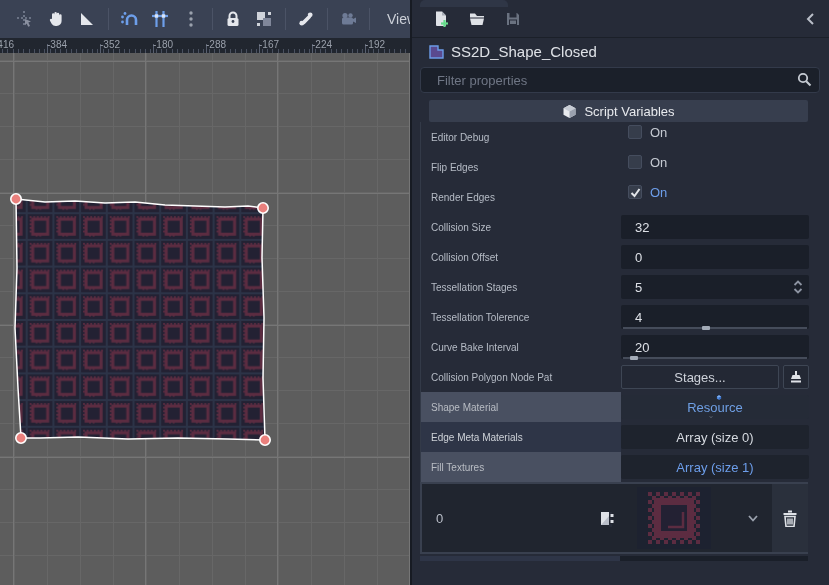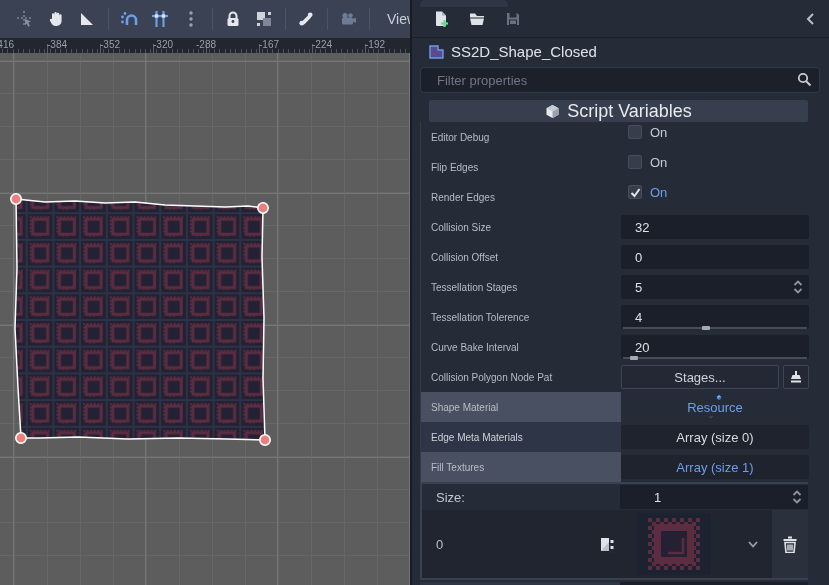--- a/index.html
+++ b/index.html
@@ -56,21 +56,21 @@
 
   .filter-row { position:absolute; left:8px; top:67px; width:400px; height:26px; }
   .filter-row input { width:100%; height:100%; background:#1b202a; border:1px solid #333a4a;
     border-radius:4px; color:#cfd3da; font-size:13px; padding:0 28px 0 16px; outline:none;
     font-family:"Liberation Sans", sans-serif; }
   .filter-row input::placeholder { color:#6f7685; }
   .filter-row .mag { position:absolute; right:8px; top:5px; }
 
   .props { position:absolute; left:8px; top:96px; width:388px; }
   .cat-bar { margin:4px 0 0 9px; width:379px; height:22px; background:#373e4e; border-radius:2px;
-    display:flex; align-items:center; justify-content:center; color:#e8eaee; font-size:18px; }
+    display:flex; align-items:center; justify-content:center; color:#e8eaee; font-size:13px; }
   .cat-bar svg { margin-right:7px; }
 
   .row { display:flex; height:30px; align-items:center; border-left:1px solid #333a48; }
   .rlabel { flex:0 0 200px; padding-left:10px; color:#b6bcc6; font-size:10px;
     height:100%; display:flex; align-items:center; white-space:nowrap; overflow:hidden; }
   .rlabel.hl { background:#495061; color:#b9bdc4; }
   .rlabel.hl2 { background:#2e3547; color:#ced2d8; }
   .rvalue { flex:0 0 188px; height:24px; display:flex; align-items:flex-start; position:relative; }
 
   .checkbox { width:14px; height:14px; background:#363d4b; border:1px solid #454d5e;
@@ -212,22 +212,22 @@
           </svg>
       </div>
       <div class="tsep"></div>
       <div class="view-menu">View</div>
     </div>
 
     <div class="cv-ruler">
       <span style="left:-6px">-416</span>
       <span style="left:47px">-384</span>
       <span style="left:100px">-352</span>
-      <span style="left:153px">-320</span>
-      <span style="left:196px">-288</span>
+      <span style="left:153px">-180</span>
+      <span style="left:206px">-288</span>
       <span style="left:259px">-167</span>
       <span style="left:312px">-224</span>
       <span style="left:365px">-192</span>
     </div>
 
     <div class="viewport">
       <svg width="410" height="532" viewBox="0 0 410 532">
         <defs>
           <pattern id="fillpat" width="26.7" height="26.7" patternUnits="userSpaceOnUse">
             <rect width="26.7" height="26.7" fill="#232133"></rect>
@@ -467,32 +467,20 @@
       <div class="row">
         <div class="rlabel hl">Fill Textures</div>
         <div class="rvalue">
             <div class="arr-field blue">
           <span>Array (size 1)</span>
         </div>
           </div>
       </div>
 
       <div class="array-box">
-        <div class="size-row">
-          <span class="size-label">Size:</span>
-          <div class="rvalue" style="flex:0 0 188px">
-              <div class="field">
-            <span class="val center-ish">1</span>
-            <svg class="spin" width="10" height="16" viewBox="0 0 10 16">
-                  <polyline points="1.5,6 5,2.5 8.5,6" fill="none" stroke="#8d94a2" stroke-width="1.8"></polyline>
-                  <polyline points="1.5,10 5,13.5 8.5,10" fill="none" stroke="#8d94a2" stroke-width="1.8"></polyline>
-                </svg>
-          </div>
-            </div>
-        </div>
 
         <div class="elem-row">
           <span class="elem-idx">0</span>
           <svg width="17" height="17" viewBox="0 0 17 17">
               <path d="M3 2 h8 v13 H3 Z" fill="#dfe2e7"></path>
               <path d="M3 15 L11 6 V15 Z" fill="#b9bec8"></path>
               <g fill="#262b38">
                 <rect x="11" y="2" width="3" height="3"></rect>
                 <rect x="11" y="8" width="3" height="3"></rect>
                 <rect x="11" y="14" width="3" height="3"></rect>

